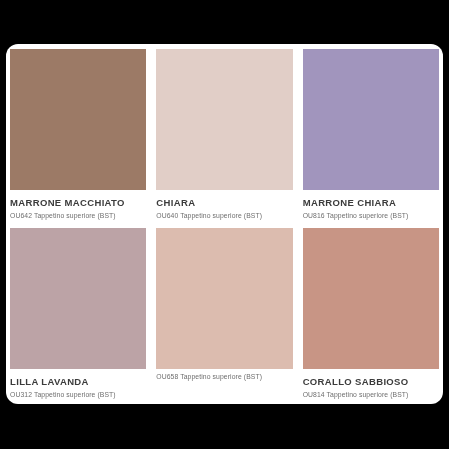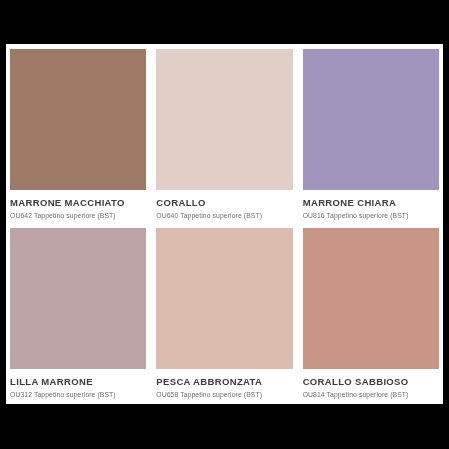--- a/index.html
+++ b/index.html
@@ -14,20 +14,21 @@
     font-family: "Liberation Sans", sans-serif;
   }
   #palette-card {
     position: absolute;
     left: 6px;
     top: 44px;
     width: 437px;
     height: 360px;
     background: #ffffff;
     box-sizing: border-box;
+    border-radius: 12px;
   }
   .swatch-grid {
     position: absolute;
     left: 4px;
     top: 5px;
     width: 429px;
     height: 350px;
     display: grid;
     grid-template-columns: 1fr 1fr 1fr;
     grid-template-rows: 1fr 1fr;
@@ -69,39 +70,38 @@
   <div class="swatch-grid">
 
     <div class="swatch-cell">
       <div class="swatch-chip" style="background:#9c7a66"></div>
       <div class="swatch-name">MARRONE MACCHIATO</div>
       <div class="swatch-meta">OU642 Tappetino superiore (BST)</div>
     </div>
 
     <div class="swatch-cell">
       <div class="swatch-chip" style="background:#e1cec7"></div>
-      <div class="swatch-name">CORALLO</div>
+      <div class="swatch-name">CHIARA</div>
       <div class="swatch-meta">OU640 Tappetino superiore (BST)</div>
     </div>
 
     <div class="swatch-cell">
       <div class="swatch-chip" style="background:#a195bd"></div>
       <div class="swatch-name">MARRONE CHIARA</div>
       <div class="swatch-meta">OU816 Tappetino superiore (BST)</div>
     </div>
 
     <div class="swatch-cell">
       <div class="swatch-chip" style="background:#bca3a6"></div>
-      <div class="swatch-name">LILLA MARRONE</div>
+      <div class="swatch-name">LILLA LAVANDA</div>
       <div class="swatch-meta">OU312 Tappetino superiore (BST)</div>
     </div>
 
     <div class="swatch-cell">
       <div class="swatch-chip" style="background:#dcbcaf"></div>
-      <div class="swatch-name">PESCA ABBRONZATA</div>
       <div class="swatch-meta">OU658 Tappetino superiore (BST)</div>
     </div>
 
     <div class="swatch-cell">
       <div class="swatch-chip" style="background:#c89585"></div>
       <div class="swatch-name">CORALLO SABBIOSO</div>
       <div class="swatch-meta">OU814 Tappetino superiore (BST)</div>
     </div>
 
   </div>

